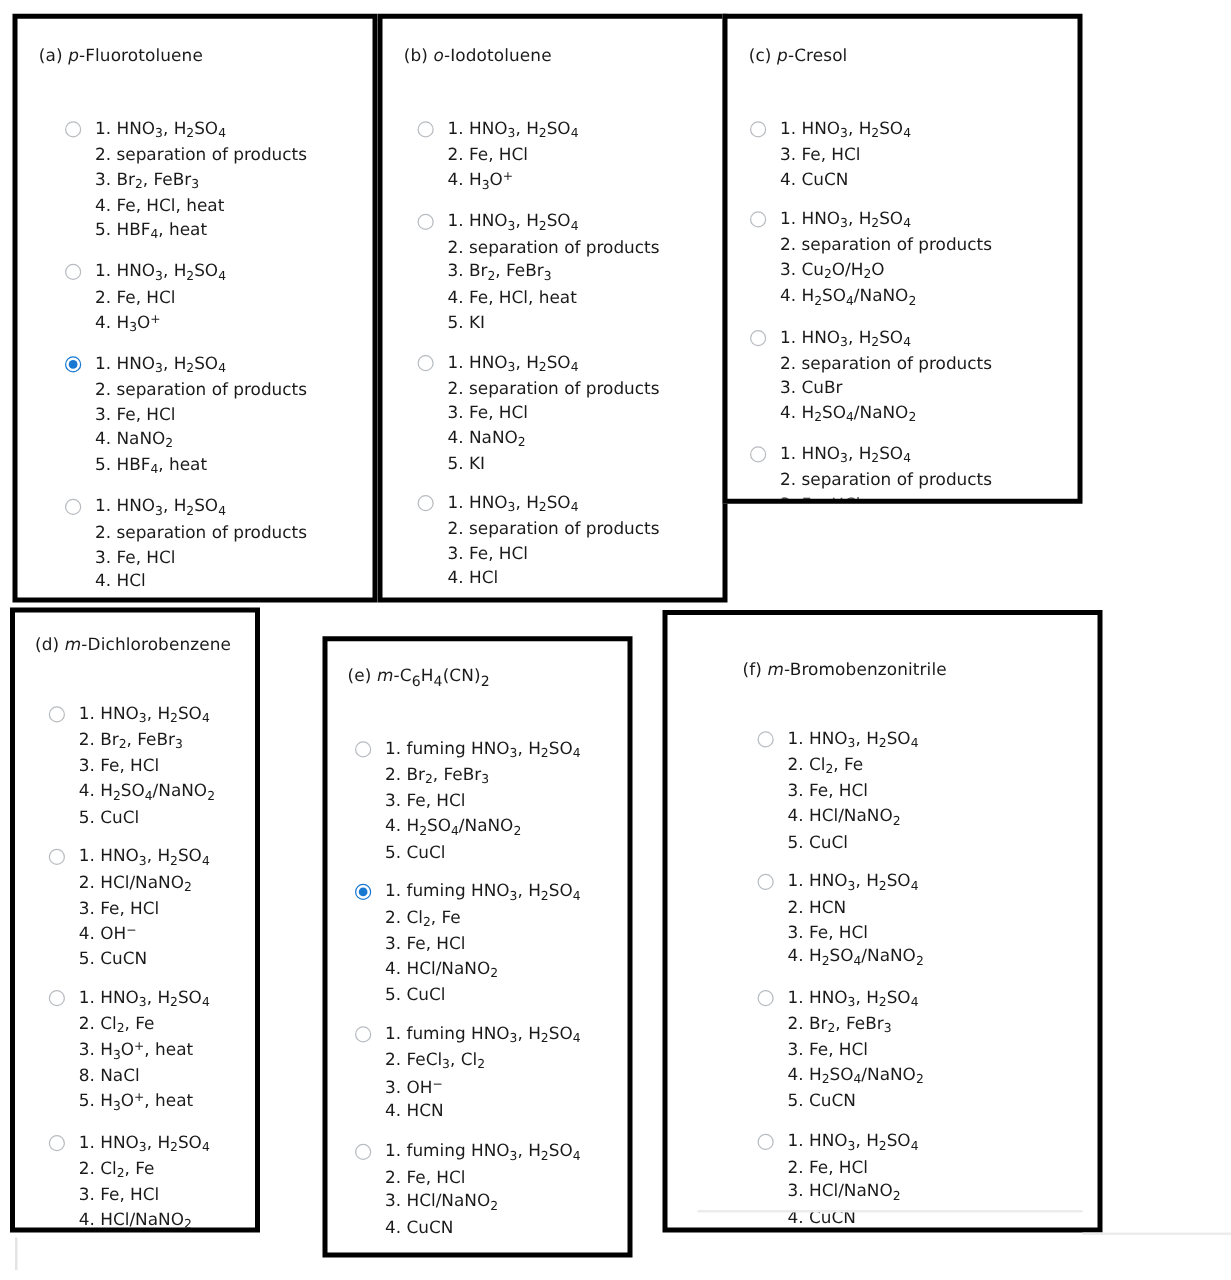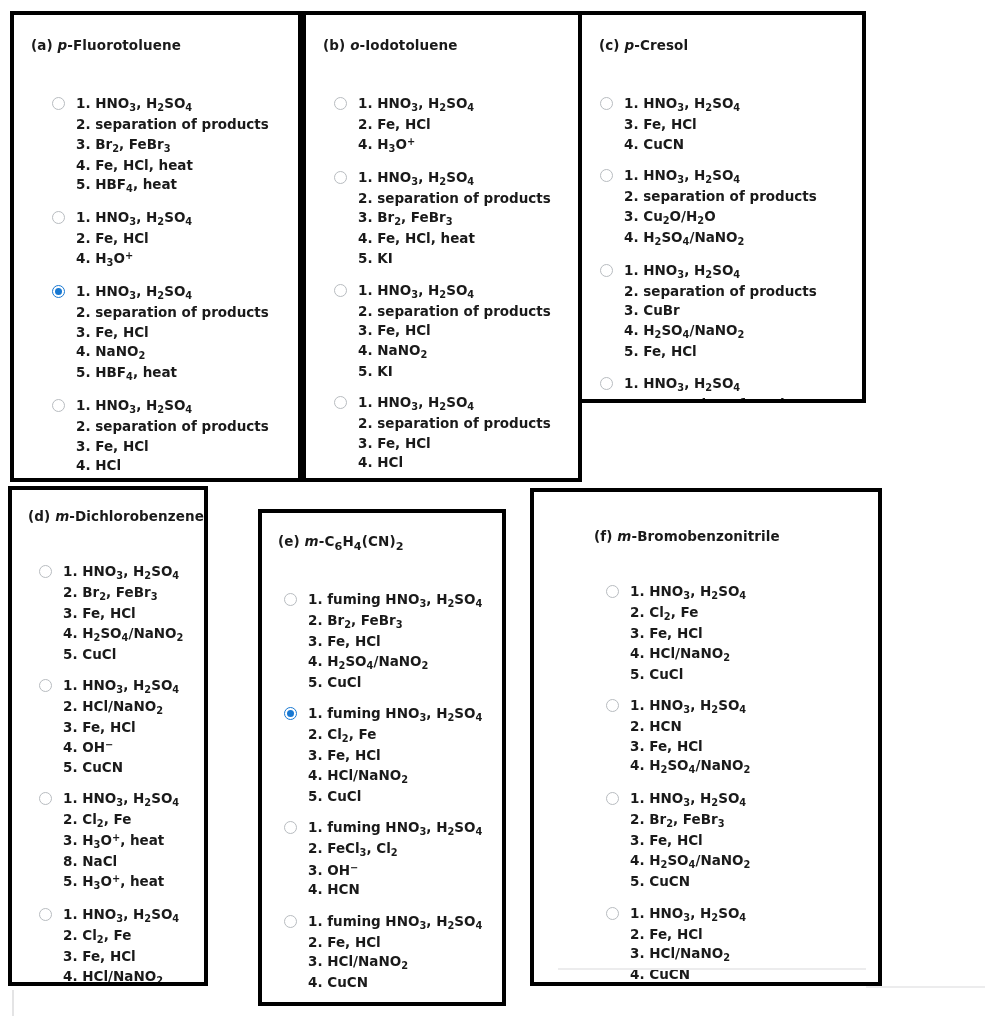--- a/index.html
+++ b/index.html
@@ -15,21 +15,20 @@
     background: #ffffff;
     overflow: hidden;
   }
 
   
   .panel {
     position: absolute;
     background: #ffffff;
     border: 4px solid #000000;
     overflow: hidden;
-    font-weight: bold;
   }
 
   .panel-title {
     font-size: 13.5px;
     color: #1a1a1a;
     letter-spacing: .1px;
     white-space: nowrap;
   }
   .panel-title .ital { font-style: italic; }
 
@@ -215,21 +214,20 @@
             <div class="step">4. H<sub>2</sub>SO<sub>4</sub>/NaNO<sub>2</sub></div>
           </span>
         </li>
         <li class="option">
           <span class="radio"></span>
           <span class="steps">
             <div class="step">1. HNO<sub>3</sub>, H<sub>2</sub>SO<sub>4</sub></div>
             <div class="step">2. separation of products</div>
             <div class="step">3. CuBr</div>
             <div class="step">4. H<sub>2</sub>SO<sub>4</sub>/NaNO<sub>2</sub></div>
-            <div class="step">5. Fe, HCl</div>
           </span>
         </li>
         <li class="option">
           <span class="radio"></span>
           <span class="steps">
             <div class="step">1. HNO<sub>3</sub>, H<sub>2</sub>SO<sub>4</sub></div>
             <div class="step">2. separation of products</div>
             <div class="step">3. Fe, HCl</div>
             <div class="step">4. H<sub>2</sub>SO<sub>4</sub>/NaNO<sub>2</sub></div>
             <div class="step">5. CuO/HO</div>

